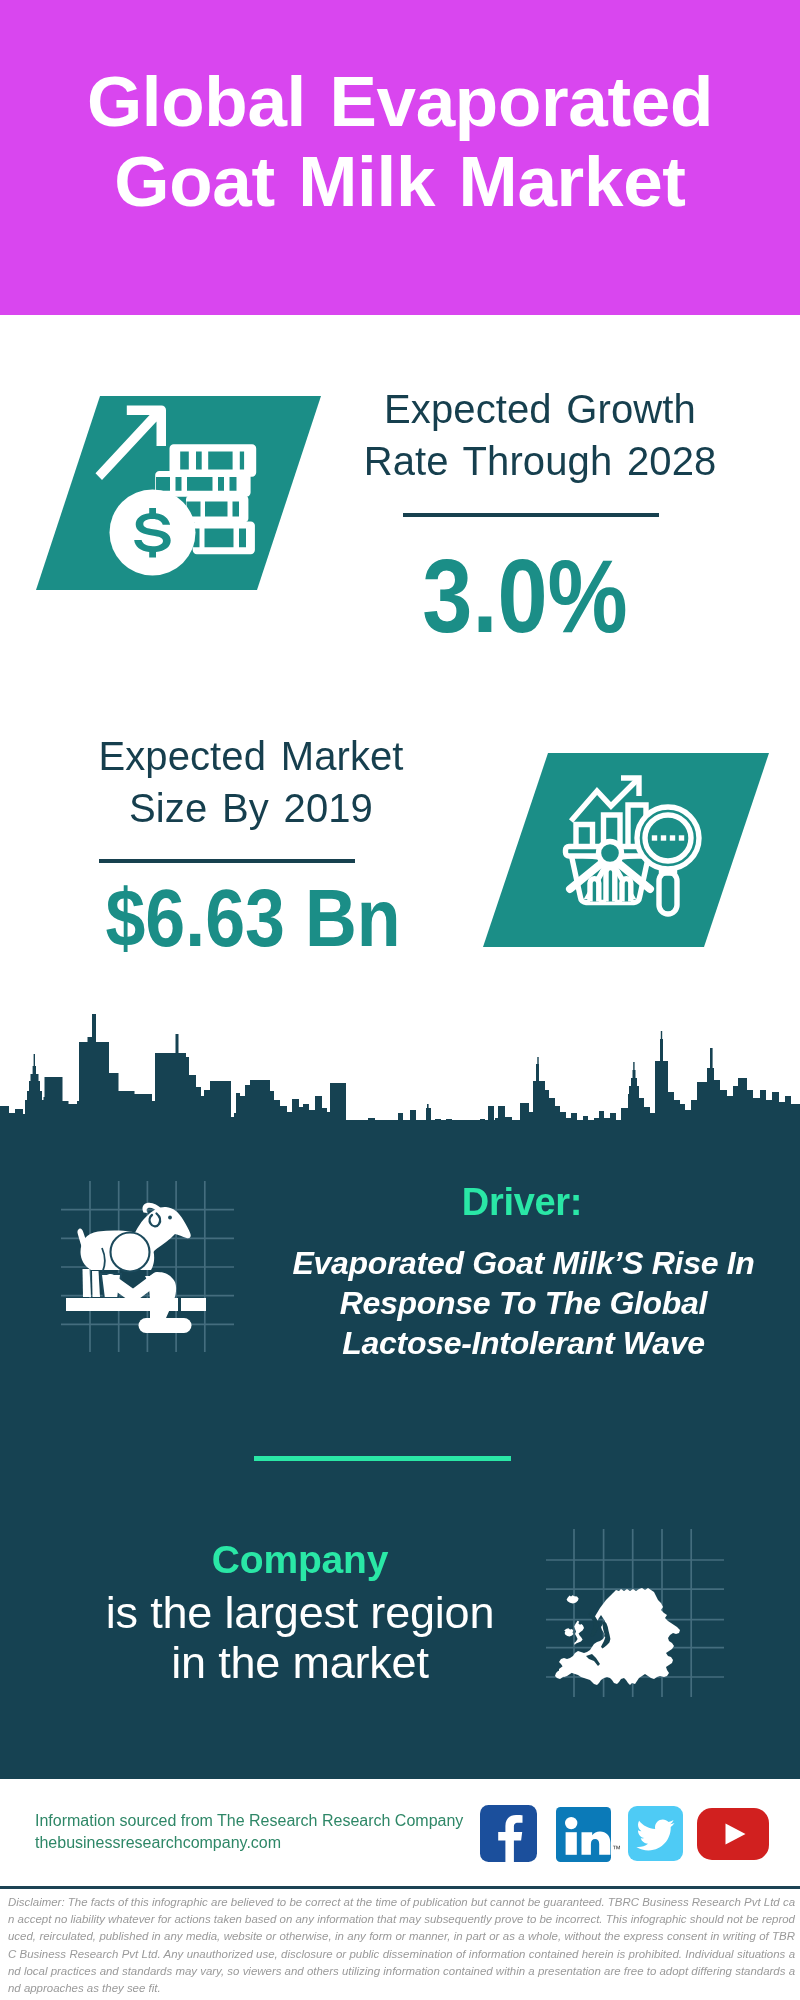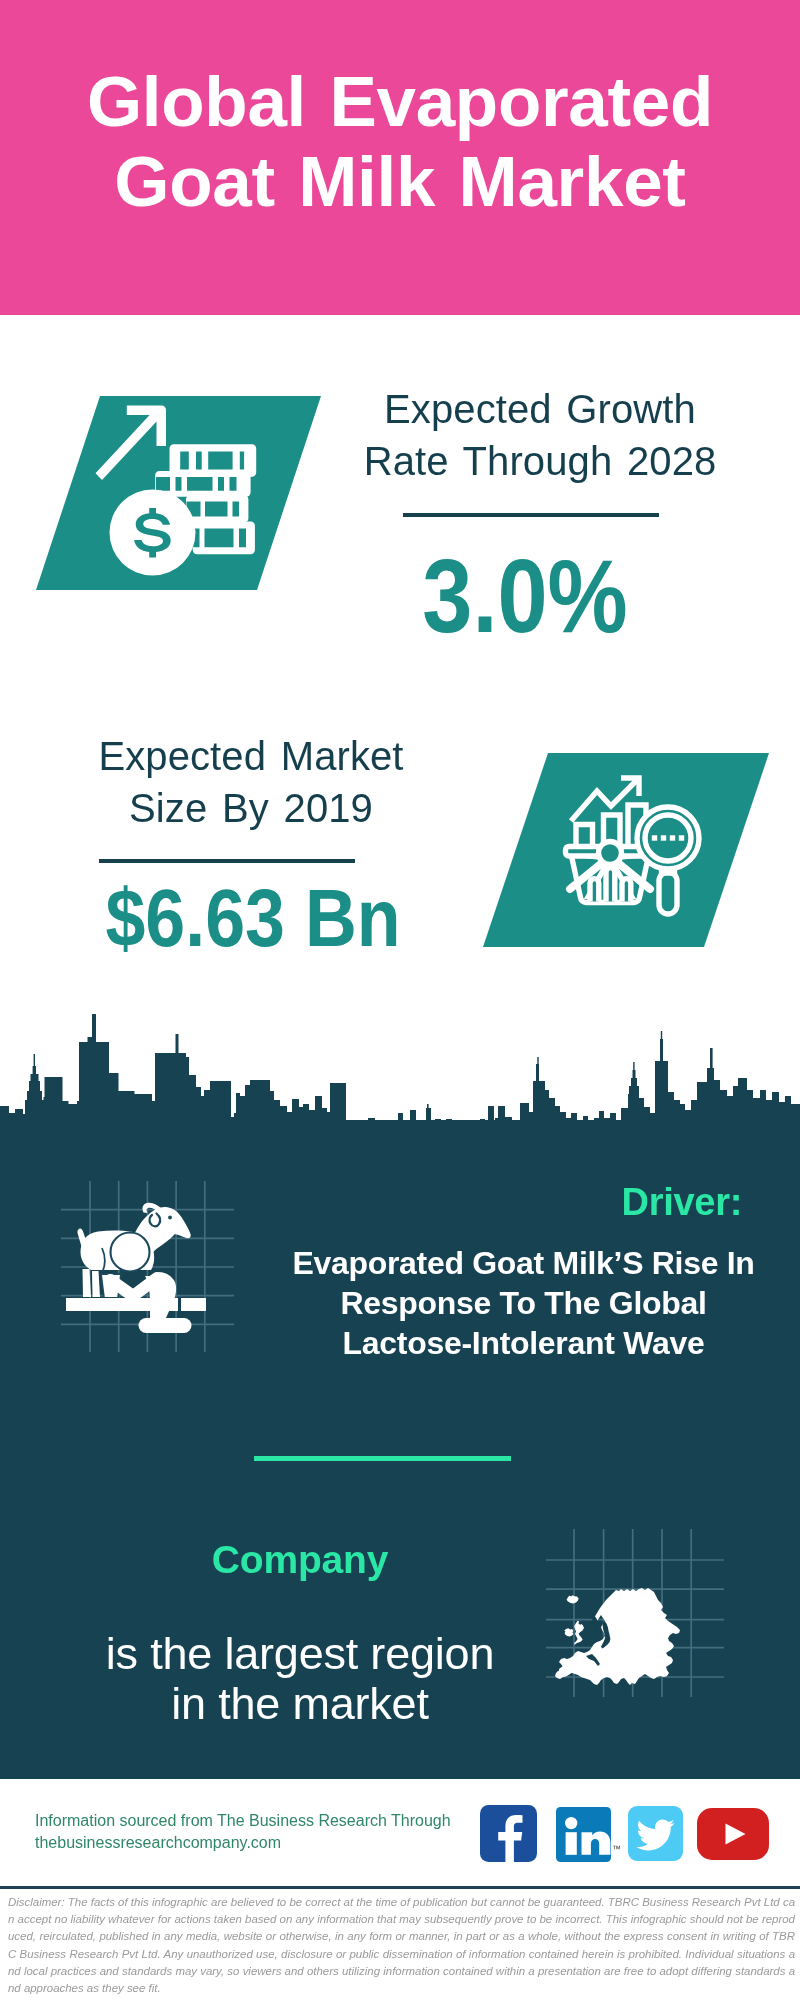--- a/index.html
+++ b/index.html
@@ -1,20 +1,20 @@
 <!DOCTYPE html>
 <html><head>
 <meta charset="utf-8">
 <style>
   html,body{margin:0;padding:0;background:#ffffff;}
   body{width:800px;height:2000px;font-family:"Liberation Sans",sans-serif;overflow:hidden;}
   .page{position:relative;width:800px;height:2000px;background:#ffffff;}
 
   
-  .hdr{position:absolute;left:0;top:0;width:800px;height:315px;background:#ec4899;}
+  .hdr{position:absolute;left:0;top:0;width:800px;height:315px;background:#d946ef;}
   .hdr-title{position:absolute;left:0;top:62px;width:800px;text-align:center;color:#ffffff;
              font-size:71px;font-weight:700;line-height:80px;white-space:pre-line;letter-spacing:-0.3px;word-spacing:4px;}
 
   
   .statlabel{position:absolute;color:#163f4e;font-size:40px;font-weight:400;line-height:52px;
              white-space:pre-line;text-align:center;letter-spacing:0.1px;word-spacing:3.5px;}
   .statrule{position:absolute;height:4px;background:#17414f;}
   .statvalue{position:absolute;color:#1b8e87;font-size:99px;font-weight:700;line-height:99px;
              text-align:center;letter-spacing:0;white-space:nowrap;transform:scaleX(0.875);transform-origin:center top;}
 
@@ -34,32 +34,32 @@
         clip-path:polygon(22.73% 0%, 100% 0%, 77.27% 100%, 0% 100%);}
 
   .icon1{position:absolute;left:95px;top:398px;width:175px;height:185px;line-height:0;}
   .icon2{position:absolute;left:558px;top:772px;width:150px;height:150px;line-height:0;}
 
   
   .darksec{position:absolute;left:0;top:1122px;width:800px;height:657px;background:#164252;}
   .skyline{position:absolute;left:0;top:1000px;width:800px;height:130px;line-height:0;}
 
   
-  .drv-title{position:absolute;left:302px;top:1182px;width:440px;text-align:right;
+  .drv-title{position:absolute;left:302px;top:1182px;width:440px;text-align:center;
              color:#2ae7a6;font-size:38px;font-weight:700;line-height:40px;letter-spacing:-0.3px;}
   .drv-body{position:absolute;left:283.5px;top:1243px;width:480px;text-align:center;color:#ffffff;
-            font-size:32px;font-weight:700;line-height:40.2px;white-space:pre-line;letter-spacing:-0.3px;}
+            font-size:32px;font-weight:700;line-height:40.2px;white-space:pre-line;letter-spacing:-0.3px;font-style:italic;}
   .goat{position:absolute;left:55px;top:1175px;width:185px;height:180px;line-height:0;}
 
   .grn-rule{position:absolute;left:254px;top:1456px;width:257px;height:5px;background:#2ae7a6;}
 
   .eur-title{position:absolute;left:50px;top:1538px;width:500px;text-align:center;
              color:#2ae7a6;font-size:39px;font-weight:700;line-height:44px;letter-spacing:-0.2px;}
   .eur-body{position:absolute;left:50px;top:1588px;width:500px;text-align:center;color:#ffffff;
-            font-size:45px;font-weight:400;line-height:50.3px;white-space:pre-line;letter-spacing:-0.2px;margin-top:41px;}
+            font-size:45px;font-weight:400;line-height:50.3px;white-space:pre-line;letter-spacing:-0.2px;}
   .eurmap{position:absolute;left:550px;top:1520px;width:180px;height:182px;line-height:0;}
 
   
   .ftr{position:static;}
   .ftr-text{position:absolute;left:35px;top:1810px;width:460px;color:#2e8767;
             font-size:16px;font-weight:400;line-height:21.5px;white-space:nowrap;}
   .social{position:absolute;line-height:0;}
   .s-fb{left:480px;top:1805px;width:57px;height:57px;}
   .s-li{left:556px;top:1807px;width:55px;height:55px;}
   .s-tw{left:628px;top:1806px;width:55px;height:55px;}
@@ -219,21 +219,21 @@
           <path d="M47.5,156 L50.5,154.5 L52.5,156.5 L51.5,159 L48.5,159.5 Z"></path>
           <path d="M38.5,140 L40.5,139 L42,141 L41.5,145 L39.5,147 L37.5,145 L37.5,142 Z"></path>
         </g>
         <path d="M54.5,101 L56.5,103.5 L57.8,107 L58.6,111 L59.6,115 L60.4,119 L59.4,122.5 L57,125 L54.6,127 L52.4,128.5 L51,126.8 L52.4,124 L54,121 L55.2,117.5 L54.4,113.5 L53.2,109.5 L52.6,105.5 L52.8,102 Z" fill="#164250"></path>
         <path d="M40,92 L43,94 L45.5,97 L47.5,100.5 L48.5,104 L48,108 L46.5,112 L44.5,115 L42,117 L40,115.5 L41.5,112 L43,108.5 L43.5,104.5 L42.5,100.5 L40.5,97 L38.5,94 Z" fill="#164250"></path>
         <path d="M36,136 L42,134 L46,138 L50,144 L48,146 L44,141 L39,139 Z" fill="#164250"></path>
       </svg></div>
 
   <div class="ftr">
     <div class="ftr-text">
-      <span>Information sourced from The Business Research Through</span><br>
+      <span>Information sourced from The Research Research Company</span><br>
       <span>thebusinessresearchcompany.com</span>
     </div>
     <div class="social s-fb"><svg viewBox="0 0 57 57" width="57" height="57">
           <rect width="57" height="57" rx="8.5" fill="#1b4f9c"></rect>
           <path fill="#fff" d="M33.9,57 V35.5 h7.2 l1.1,-8.4 h-8.3 v-5.3 c0,-2.4 0.7,-4.1 4.2,-4.1 h4.4 V10.2 c-0.8,-0.1 -3.4,-0.3 -6.4,-0.3 c-6.3,0 -10.7,3.9 -10.7,11 v6.2 h-7.2 v8.4 h7.2 V57 Z"></path>
         </svg></div>
     <div class="social s-li"><svg viewBox="0 0 55 55" width="55" height="55">
           <rect width="55" height="55" rx="4.5" fill="#0b7ab8"></rect>
           <circle cx="15.2" cy="16.1" r="6.2" fill="#fff"></circle>
           <rect x="9.6" y="25.2" width="11.2" height="22.6" fill="#fff"></rect>

